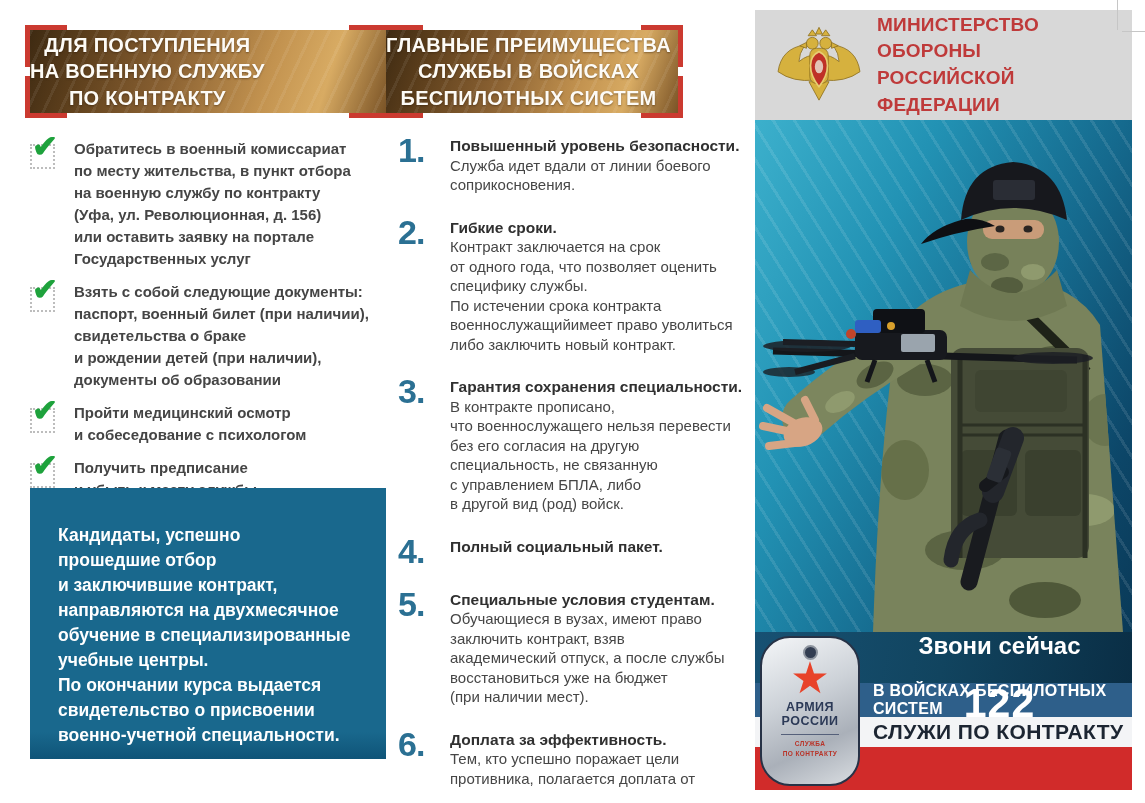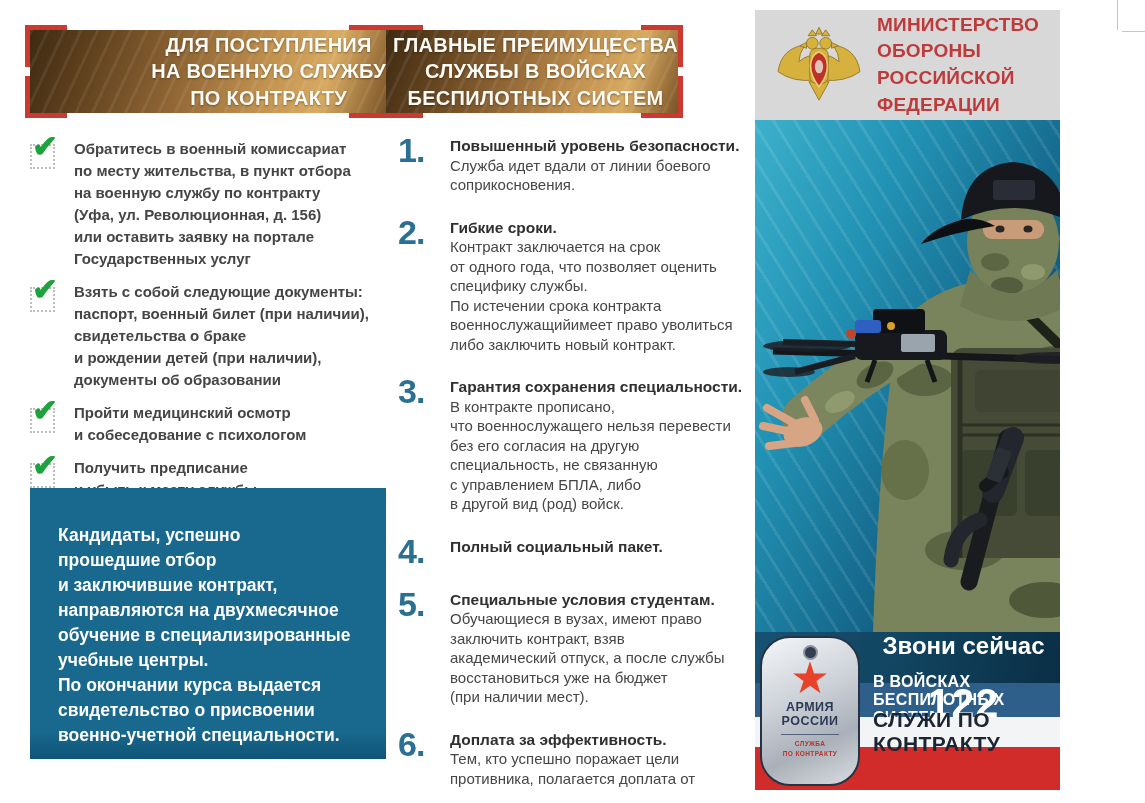--- a/index.html
+++ b/index.html
@@ -9,21 +9,21 @@
 
   
   .ribbon { position:absolute; height:83px; }
   .ribbon .corner { position:absolute; width:42px; height:42px; border:9px solid #cb3a30; z-index:0; }
   .ribbon .corner.tl { left:-5px; top:-5px; border-right:none; border-bottom:none; }
   .ribbon .corner.tr { right:-5px; top:-5px; border-left:none; border-bottom:none; }
   .ribbon .corner.bl { left:-5px; bottom:-5px; border-right:none; border-top:none; }
   .ribbon .corner.br { right:-5px; bottom:-5px; border-left:none; border-top:none; }
   .ribbon-face { position:absolute; inset:0; z-index:1;
     background:linear-gradient(108deg,#3e2a12 0%,#5d3f1c 16%,#8a6132 40%,#c2924f 66%,#d8ab63 82%,#7a5326 100%);
-    display:flex; align-items:center; justify-content:flex-end; }
+    display:flex; align-items:center; justify-content:flex-start; }
   .ribbon-face::after { content:""; position:absolute; inset:0;
     background:repeating-linear-gradient(115deg, rgba(255,255,255,.07) 0 3px, rgba(0,0,0,0) 3px 15px); }
   .ribbon h2 { position:relative; z-index:2; color:#fdfbf6; font-size:20px; line-height:1.32; font-weight:700;
     text-align:center; white-space:pre-line; letter-spacing:.3px; text-shadow:0 1px 2px rgba(40,20,0,.45); }
 
   
   .ribbon-left { left:30px; top:30px; width:356px; }
   .checklist { position:absolute; left:30px; top:138px; width:360px; list-style:none; }
   .check-item { display:flex; gap:19px; margin-bottom:11px; }
   .checkbox { flex:0 0 25px; width:25px; height:25px; margin-top:6px; border:2px dotted #bdbdbd;
@@ -39,21 +39,21 @@
   
   .ribbon-mid { left:386px; top:30px; width:292px; }
   .benefits { position:absolute; left:398px; top:134px; width:352px; list-style:none; }
   .benefit { display:flex; margin-bottom:21px; }
   .benefit .num { flex:0 0 52px; font-size:34px; line-height:.95; font-weight:700; color:#2b7093; letter-spacing:-1px; }
   .btext { flex:1; padding-top:2px; }
   .btitle { display:block; font-size:15.5px; line-height:19.5px; font-weight:700; color:#303030; }
   .bbody { font-size:15px; line-height:19.5px; color:#464646; white-space:pre-line;text-align:center; }
 
   
-  .right-page { position:absolute; left:755px; top:10px; width:305px; height:780px; }
+  .right-page { position:absolute; left:755px; top:10px; width:377px; height:780px; }
   .mod-header { height:110px; background:#d8d8d8; display:flex; align-items:center; gap:12px; padding:0 10px 0 18px; }
   .mod-emblem { flex:0 0 92px; }
   .mod-title { font-size:19px; line-height:1.4; font-weight:700; color:#bf3a3a; white-space:pre-line; letter-spacing:.2px; }
 
   .photo { position:relative; height:512px; overflow:hidden;
     background:linear-gradient(115deg,#3cb0cc 0%,#2292b4 30%,#156a8e 60%,#0c4668 85%,#0a3a58 100%); }
   .photo::after { content:""; position:absolute; inset:0;
     background:repeating-linear-gradient(58deg, rgba(255,255,255,0) 0 15px, rgba(255,255,255,.10) 15px 18px); }
   .photo svg { position:absolute; inset:0; z-index:1; }
 

